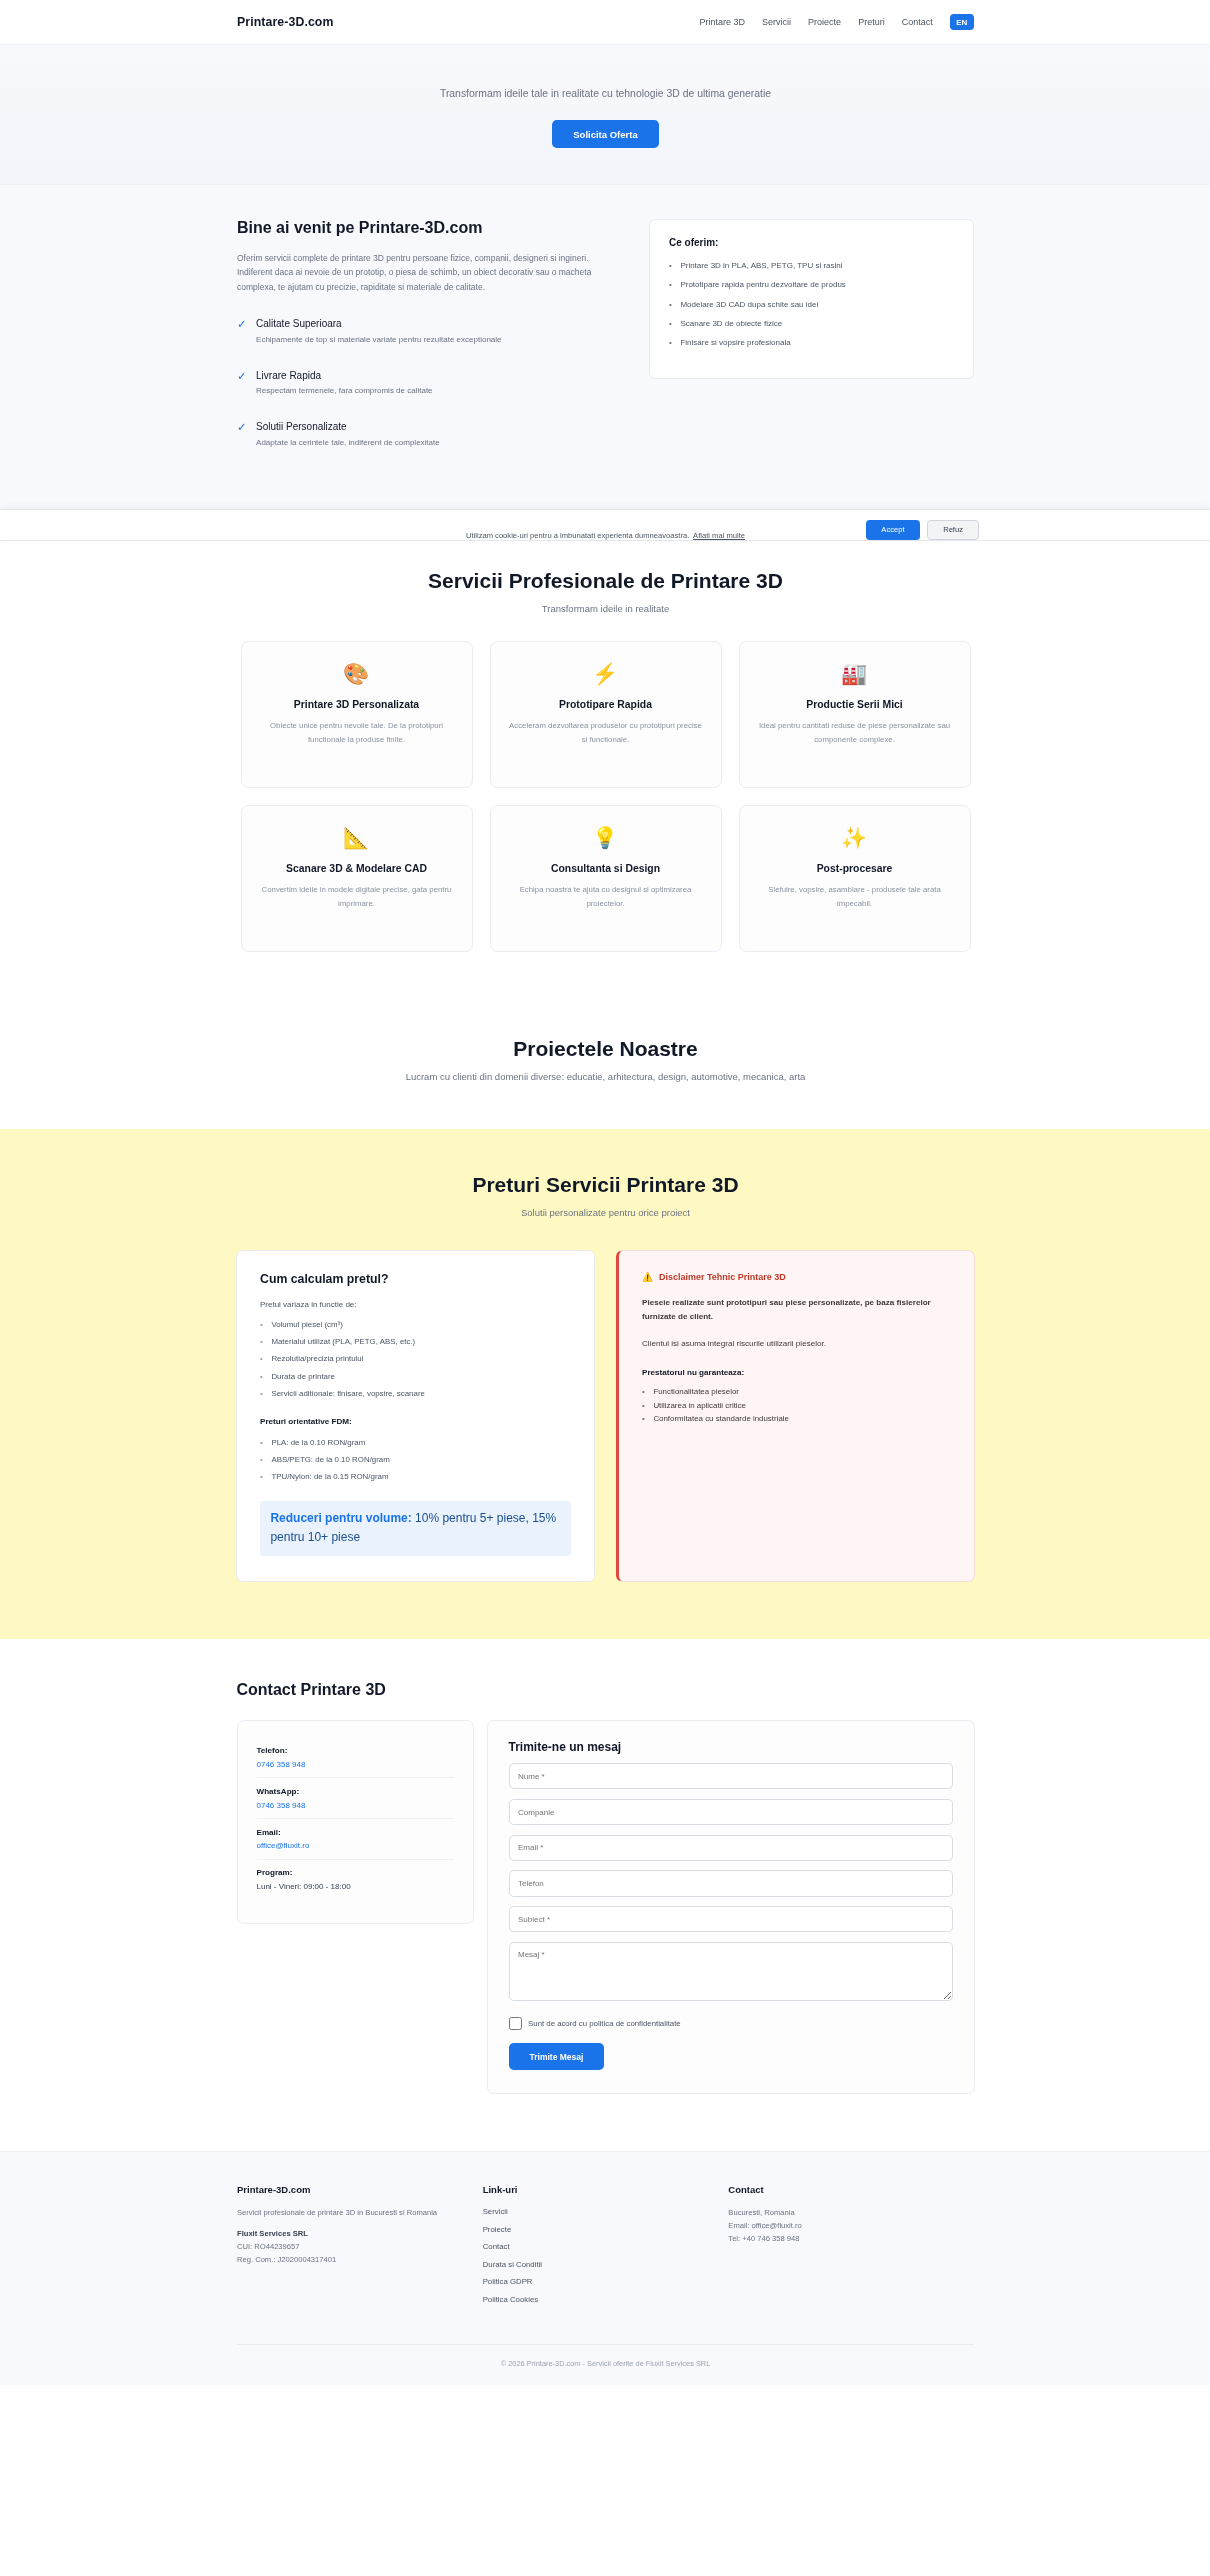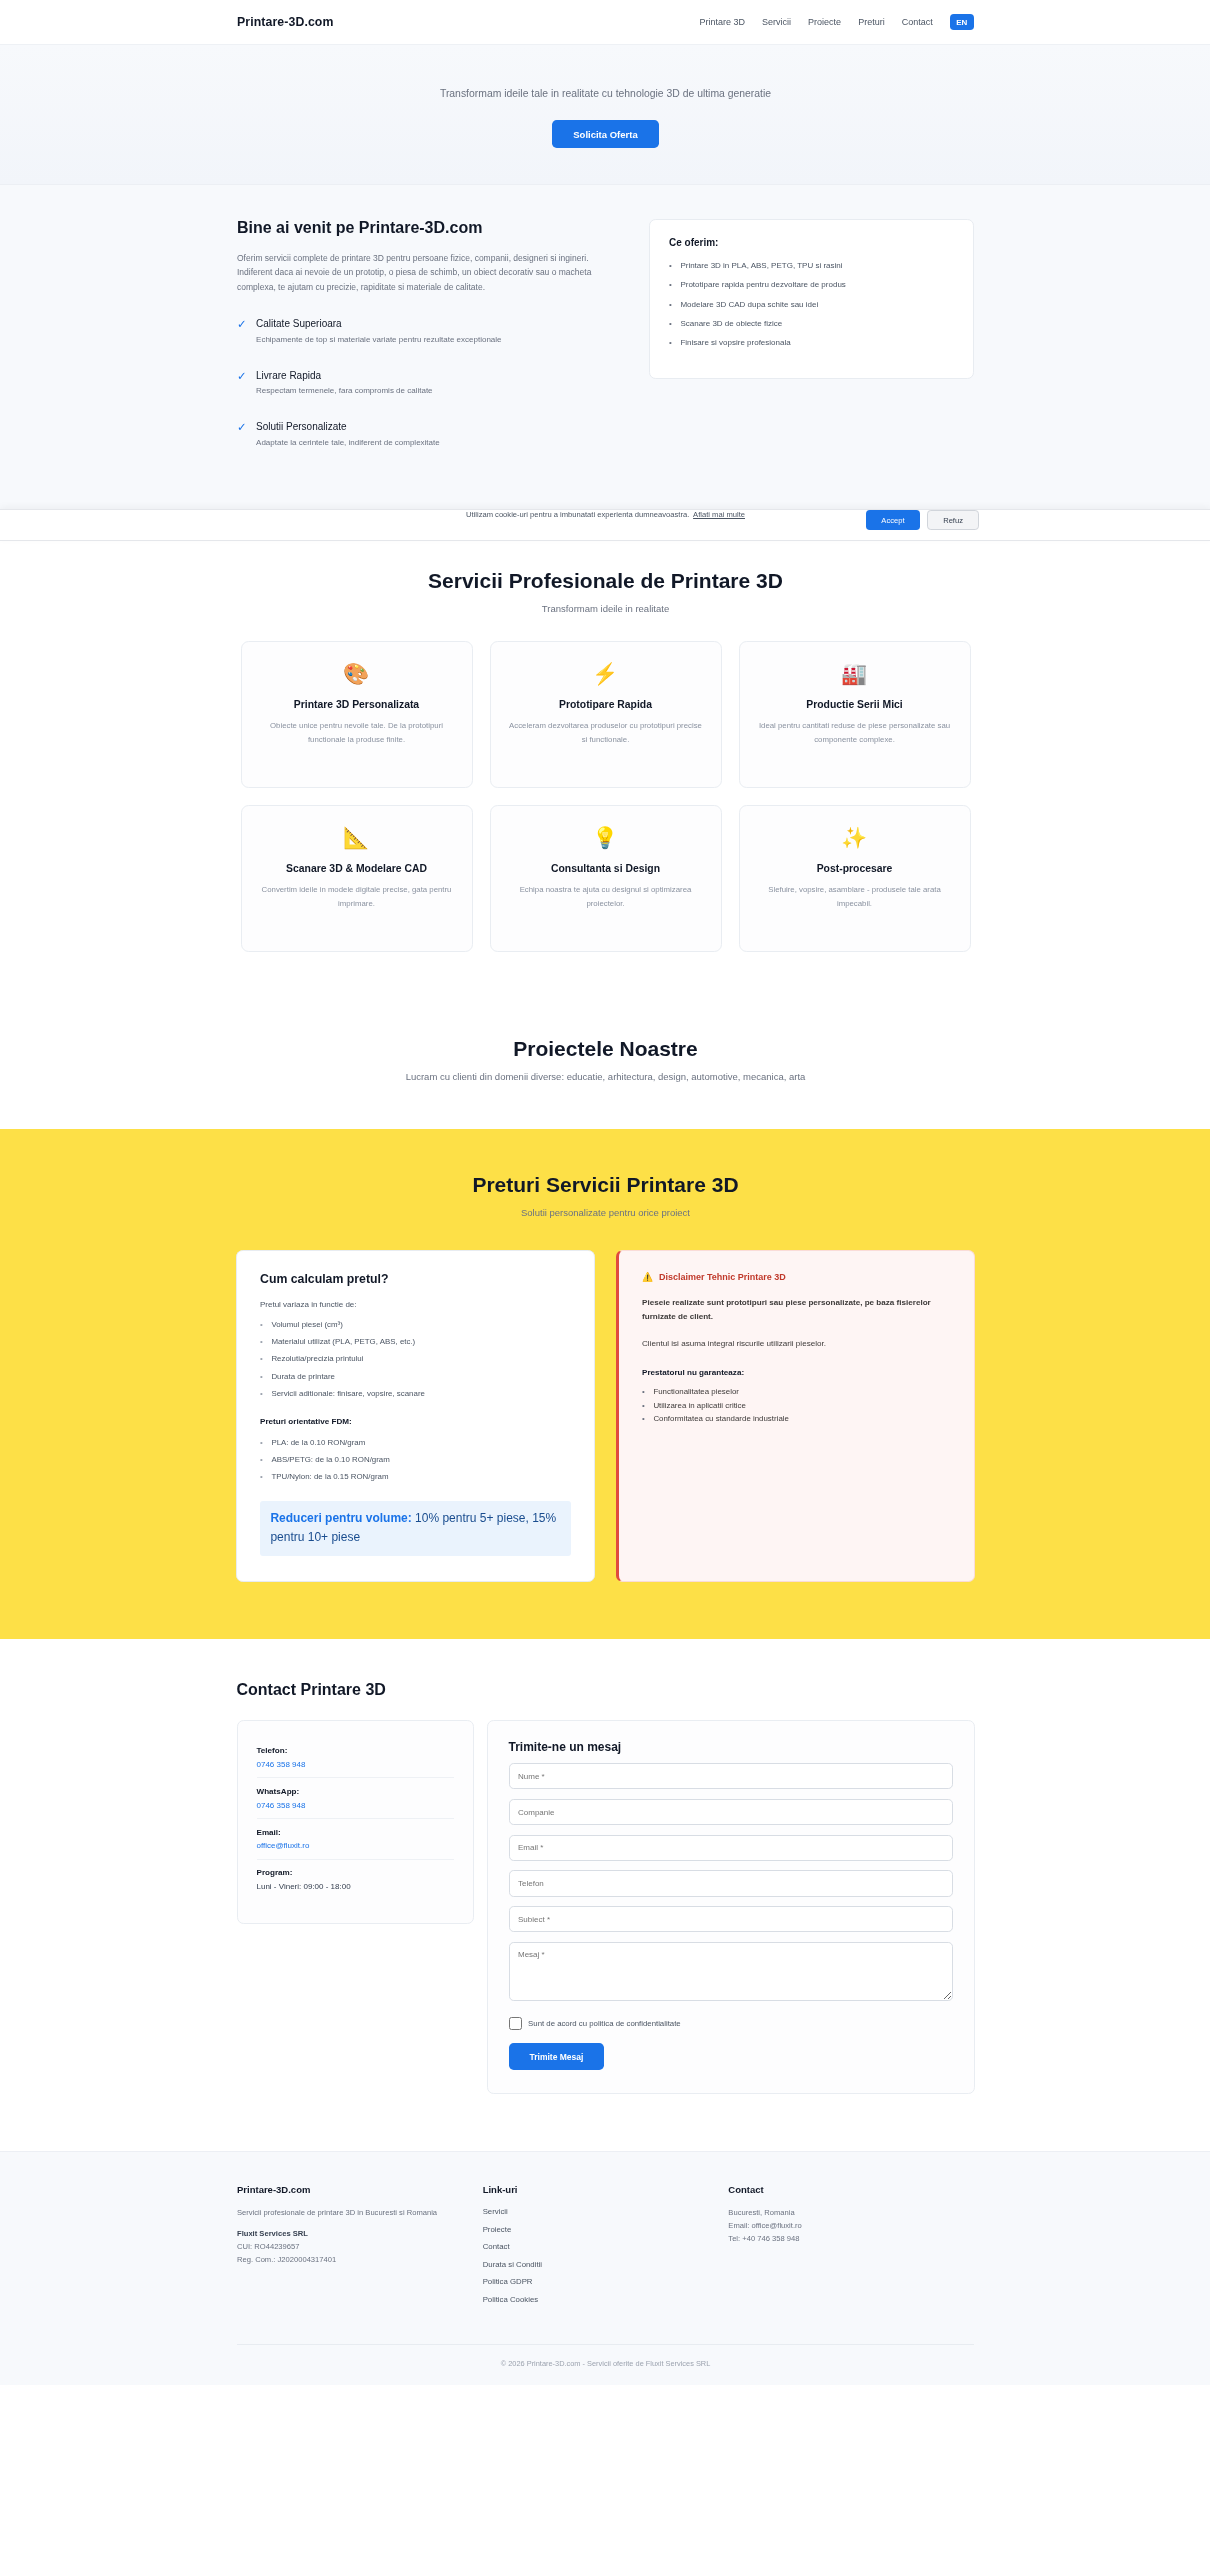--- a/index.html
+++ b/index.html
@@ -73,21 +73,21 @@
   }
   .offer-card li:before {
     content: "•"; position: absolute; left: 0; color: #6b7280;
   }
 
   
   .cookie-bar {
     position: absolute; top: 509px; left: 0; width: 1211px;
     background: #ffffff; border-top: 0.9px solid #e5e7eb; border-bottom: 0.9px solid #e5e7eb;
     box-shadow: 0 -1.9px 7.6px rgba(0,0,0,.05);
-    height: 32px; display: flex; align-items: flex-start; justify-content: center; gap: 0;
+    height: 32px; display: flex; align-items: flex-end; justify-content: center; gap: 0;
   }
   .cookie-text { font-size: 7.6px; color: #4b5563; }
   .cookie-actions { position: absolute; right: 232px; display: flex; gap: 7.6px; }
   .btn-accept {
     background: #1a73e8; color: #fff; border: none; border-radius: 3.8px;
     font-size: 7.6px; padding: 4.7px 15px; cursor: pointer;
   }
   .btn-refuse {
     background: #f3f4f6; color: #374151; border: 0.9px solid #d1d5db; border-radius: 3.8px;
     font-size: 7.6px; padding: 4.7px 15px; cursor: pointer;
@@ -106,21 +106,21 @@
     padding: 21px 17px 23px; text-align: center; min-height: 147px;
   }
   .card-icon { font-size: 21px; line-height: 1; }
   .card h3 { font-size: 10.4px; font-weight: bold; color: #111827; margin-top: 15px; }
   .card p { font-size: 7.8px; color: #8a92a0; line-height: 1.75; margin-top: 9.5px; }
 
   
   .projects { background: #fff; padding: 66px 0 47px; text-align: center; }
 
   
-  .pricing { background: #fde047; padding: 44px 0 57px; text-align: center; }
+  .pricing { background: #fef9c3; padding: 44px 0 57px; text-align: center; }
   .price-cols {
     display: flex; gap: 21px; justify-content: center; margin-top: 32px; text-align: left;
   }
   .price-card {
     width: 359px; background: #fff; border: 0.9px solid #e8ecf1; border-radius: 6.6px;
     padding: 21px 23px 24.6px;
   }
   .price-card h3 { font-size: 12.3px; font-weight: bold; color: #111827; }
   .price-card .lead { font-size: 8px; color: #4b5563; margin-top: 13.2px; }
   .price-card ul { list-style: none; margin-top: 9.5px; }

